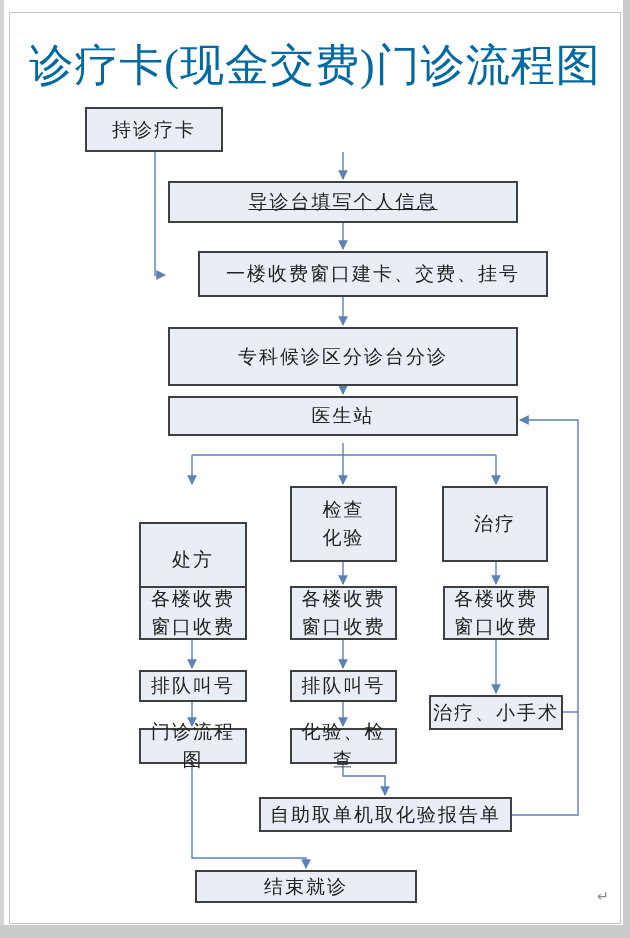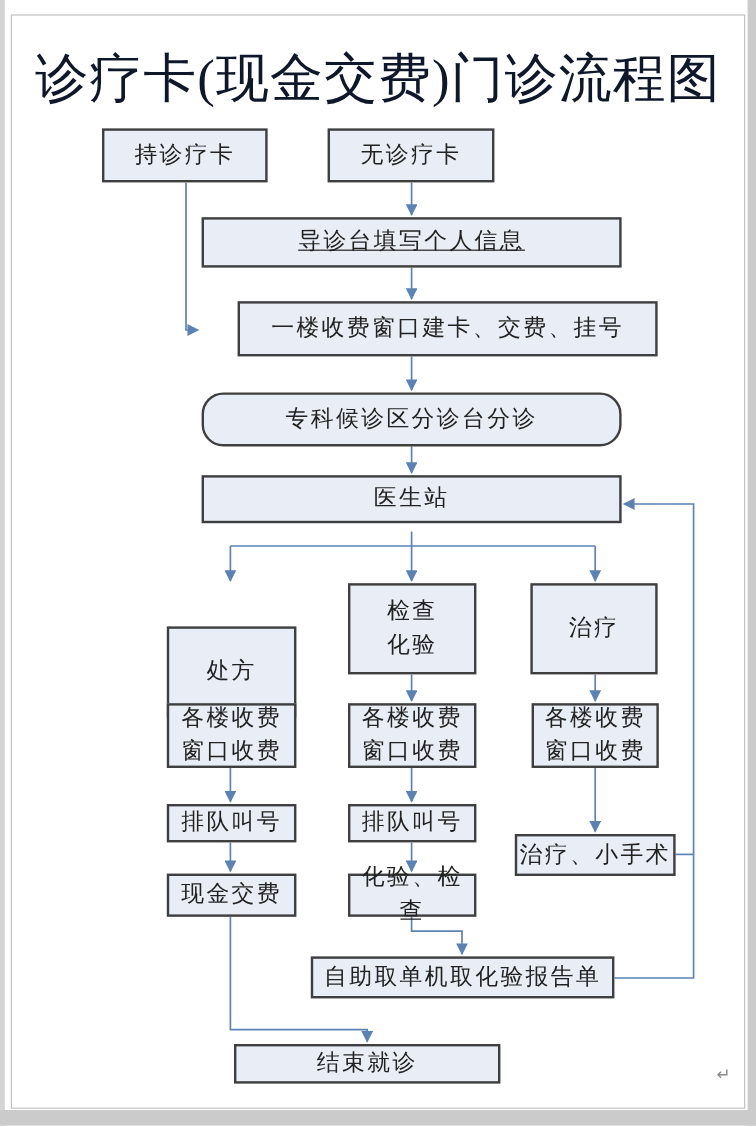--- a/index.html
+++ b/index.html
@@ -13,21 +13,21 @@
   .edge-left{position:absolute;left:0;top:0;width:4px;height:938px;background:#d4d4d4;}
   .edge-right{position:absolute;left:623px;top:0;width:7px;height:938px;background:#cbcbcb;}
   .edge-bottom{position:absolute;left:0;top:925px;width:630px;height:13px;background:#cbcbcb;}
   .page-frame{
     position:absolute;left:9px;top:12px;width:612px;height:912px;
     border:1px solid #c2c2c2;background:#ffffff;box-sizing:border-box;
   }
   .title{
     position:absolute;left:0;top:36px;width:630px;
     text-align:center;font-size:44px;letter-spacing:1px;
-    color:#0f172a;white-space:nowrap;
+    color:#0369a1;white-space:nowrap;
   }
   .box{
     position:absolute;box-sizing:border-box;
     background:var(--box-fill,#e9eef6);
     border:2px solid var(--box-border,#3f3f3f);
     color:#222;font-size:19px;letter-spacing:2px;
     display:flex;align-items:center;justify-content:center;
     text-align:center;white-space:pre-line;line-height:1.45;
   }
   svg.wires{position:absolute;left:0;top:0;width:630px;height:938px;pointer-events:none;}
@@ -73,37 +73,36 @@
     <path class="connector" d="M496,639 L496,693" marker-end="url(#arr)"></path>
     <path class="connector" d="M192,702 L192,726" marker-end="url(#arr)"></path>
     <path class="connector" d="M343,702 L343,726" marker-end="url(#arr)"></path>
     <path class="connector" d="M343,764 L343,776 L385,776 L385,795" marker-end="url(#arr)"></path>
     <path class="connector" d="M192,764 L192,858 L306,858 L306,868" marker-end="url(#arr)"></path>
     <path class="connector" d="M512,815 L578,815 L578,420 L520,420" marker-end="url(#arr)"></path>
     <path class="connector" d="M563,712 L578,712"></path>
   </svg>
 
   <div class="box" style="left:85px;top:107px;width:138px;height:45px;">持诊疗卡</div>
-  <div class="box" style="left:273px;top:107px;width:139px;height:45px;">无诊疗卡</div>
   <div class="box" style="left:168px;top:181px;width:350px;height:42px;text-decoration:underline;">导诊台填写个人信息</div>
   <div class="box" style="left:168px;top:251px;width:350px;height:46px;margin-left:30px;">一楼收费窗口建卡、交费、挂号</div>
-  <div class="box" style="left:168px;top:327px;width:350px;height:45px;border-radius:18px;">专科候诊区分诊台分诊</div>
+  <div class="box" style="left:168px;top:327px;width:350px;height:59px;">专科候诊区分诊台分诊</div>
   <div class="box" style="left:168px;top:396px;width:350px;height:40px;">医生站</div>
   <div class="box" style="left:139px;top:486px;width:108px;height:76px;margin-top:36px;">处方</div>
   <div class="box" style="left:290px;top:486px;width:107px;height:76px;">检查
 化验</div>
   <div class="box" style="left:442px;top:486px;width:106px;height:76px;">治疗</div>
   <div class="box" style="left:139px;top:586px;width:108px;height:54px;">各楼收费
 窗口收费</div>
   <div class="box" style="left:290px;top:586px;width:107px;height:54px;">各楼收费
 窗口收费</div>
   <div class="box" style="left:443px;top:586px;width:106px;height:54px;">各楼收费
 窗口收费</div>
   <div class="box" style="left:139px;top:670px;width:108px;height:32px;">排队叫号</div>
   <div class="box" style="left:290px;top:670px;width:107px;height:32px;">排队叫号</div>
-  <div class="box" style="left:139px;top:728px;width:108px;height:36px;">现金交费</div>
+  <div class="box" style="left:139px;top:728px;width:108px;height:36px;">门诊流程图</div>
   <div class="box" style="left:290px;top:728px;width:107px;height:36px;">化验、检查</div>
   <div class="box" style="left:429px;top:695px;width:134px;height:35px;font-family:Liberation Serif, serif;">治疗、小手术</div>
   <div class="box" style="left:259px;top:797px;width:253px;height:35px;">自助取单机取化验报告单</div>
   <div class="box" style="left:195px;top:870px;width:222px;height:33px;">结束就诊</div>
 
   <div class="pilcrow">↵</div>
 </div>
 
 </body></html>

